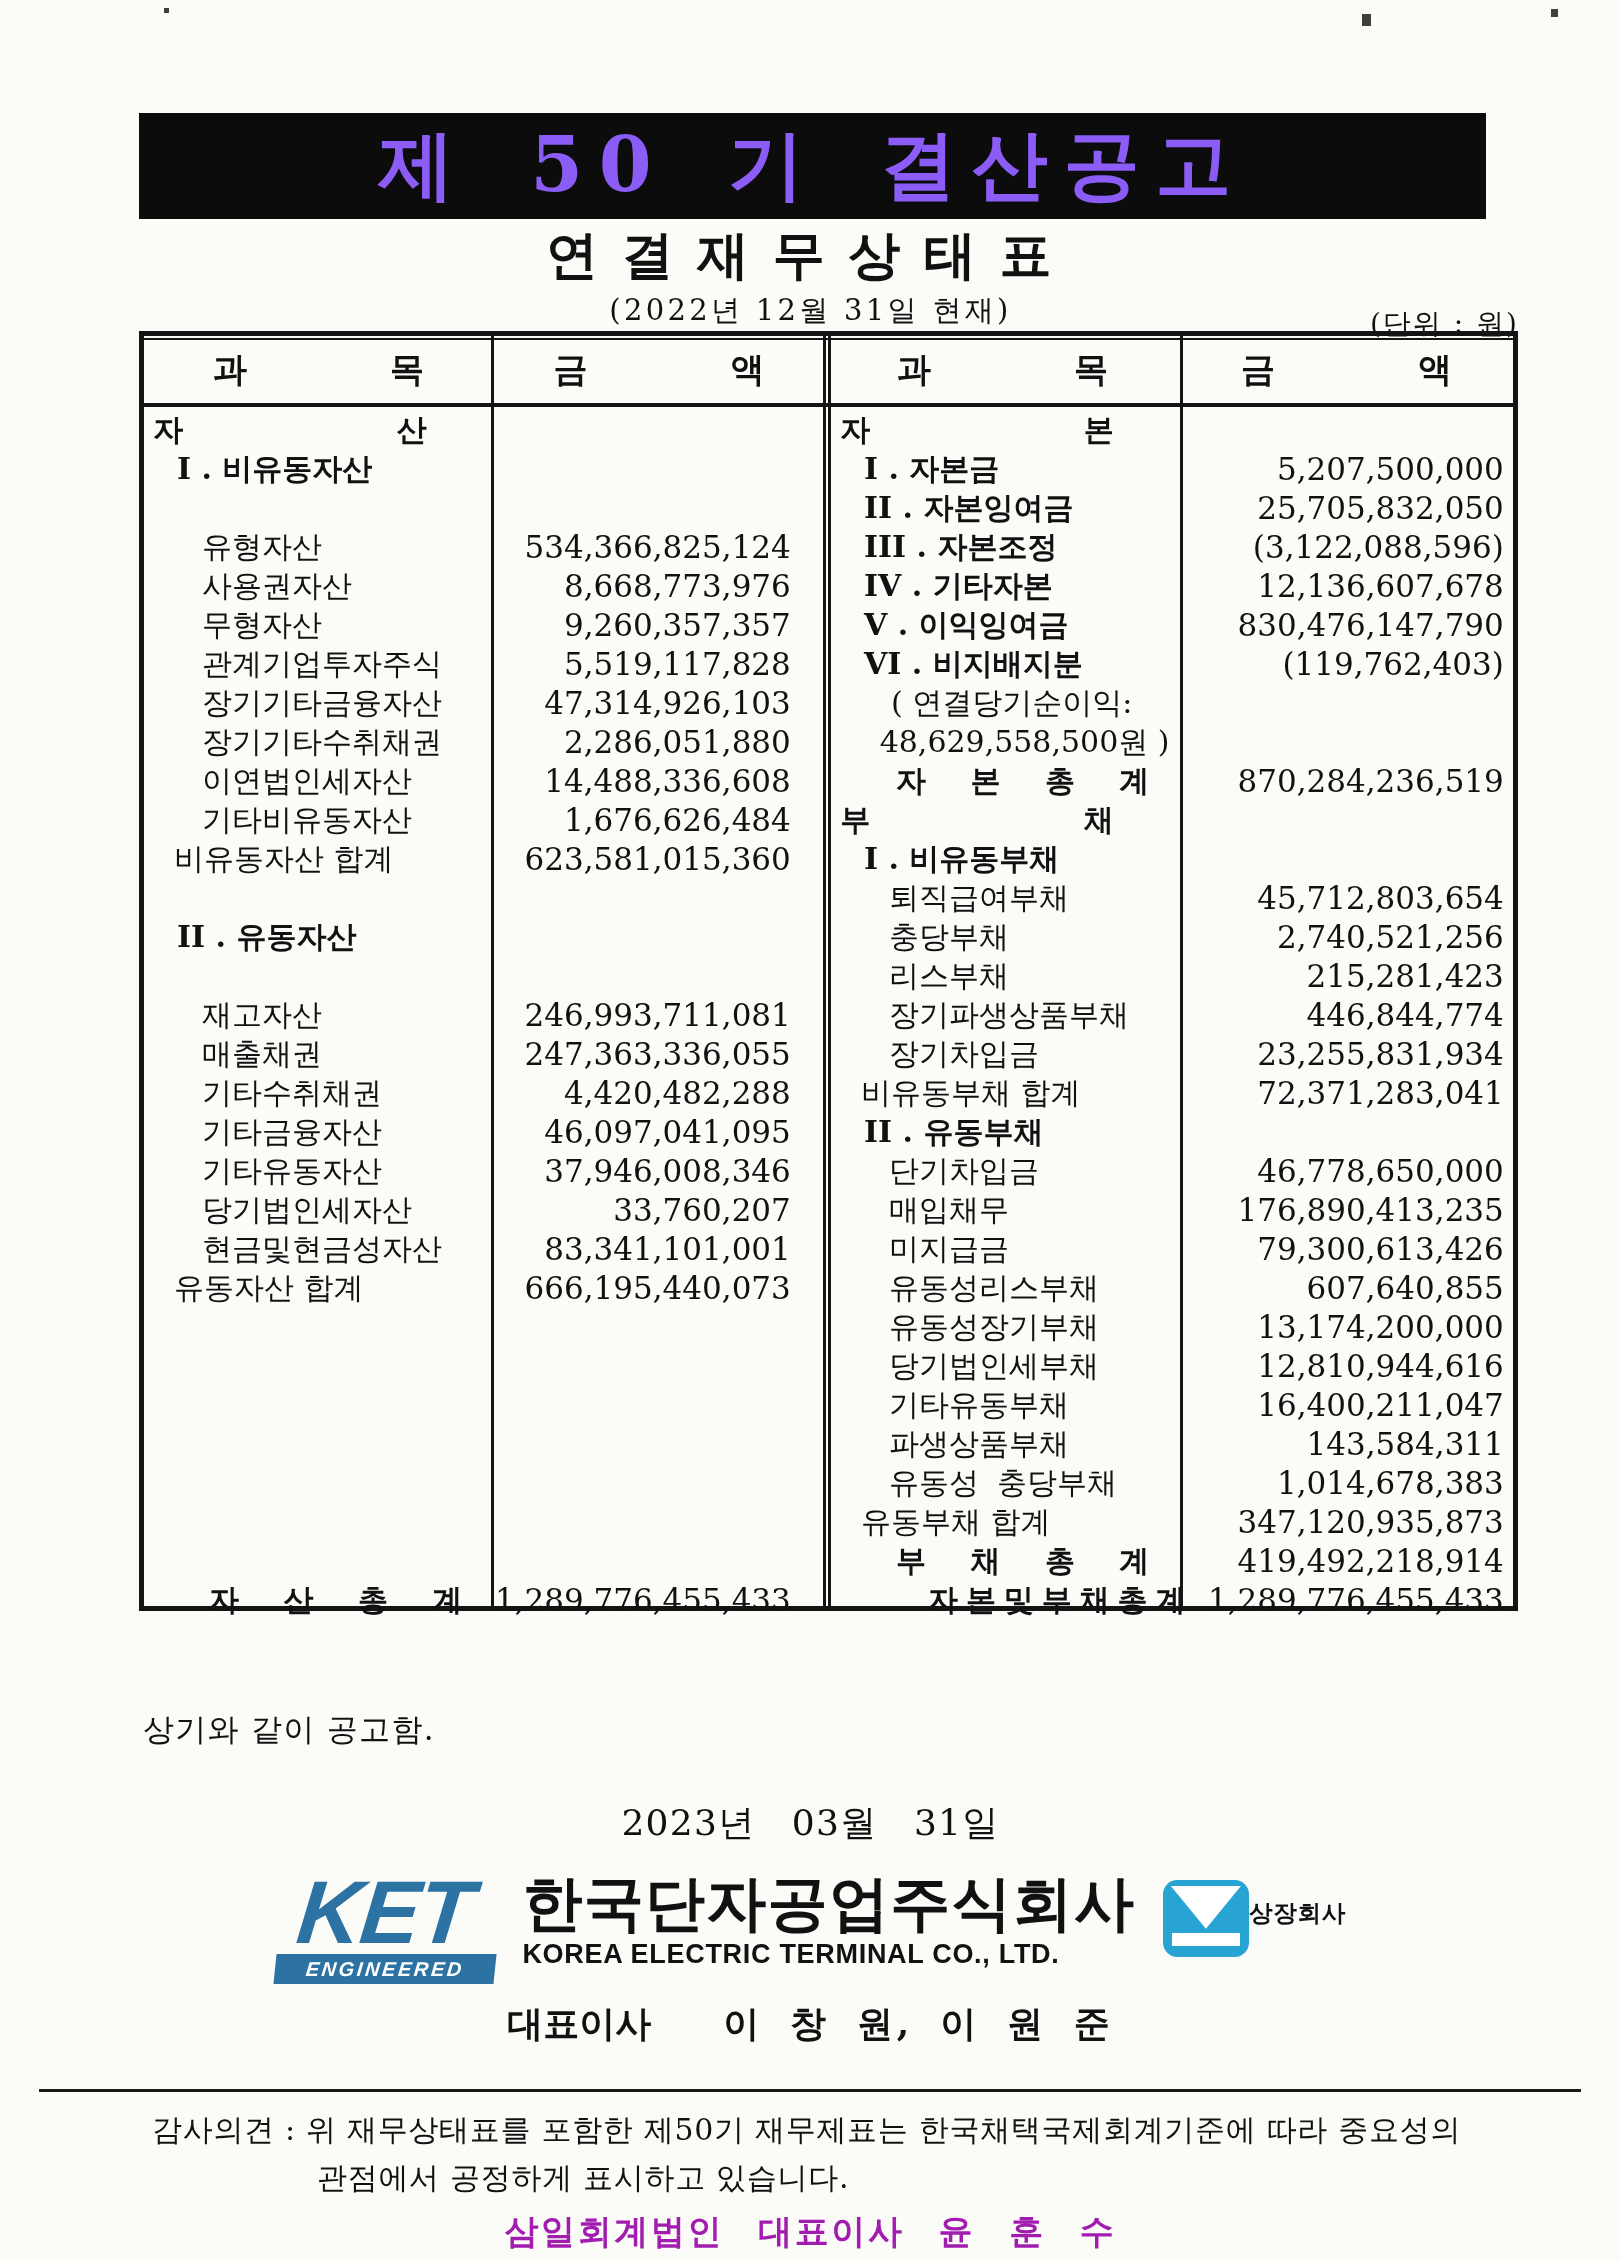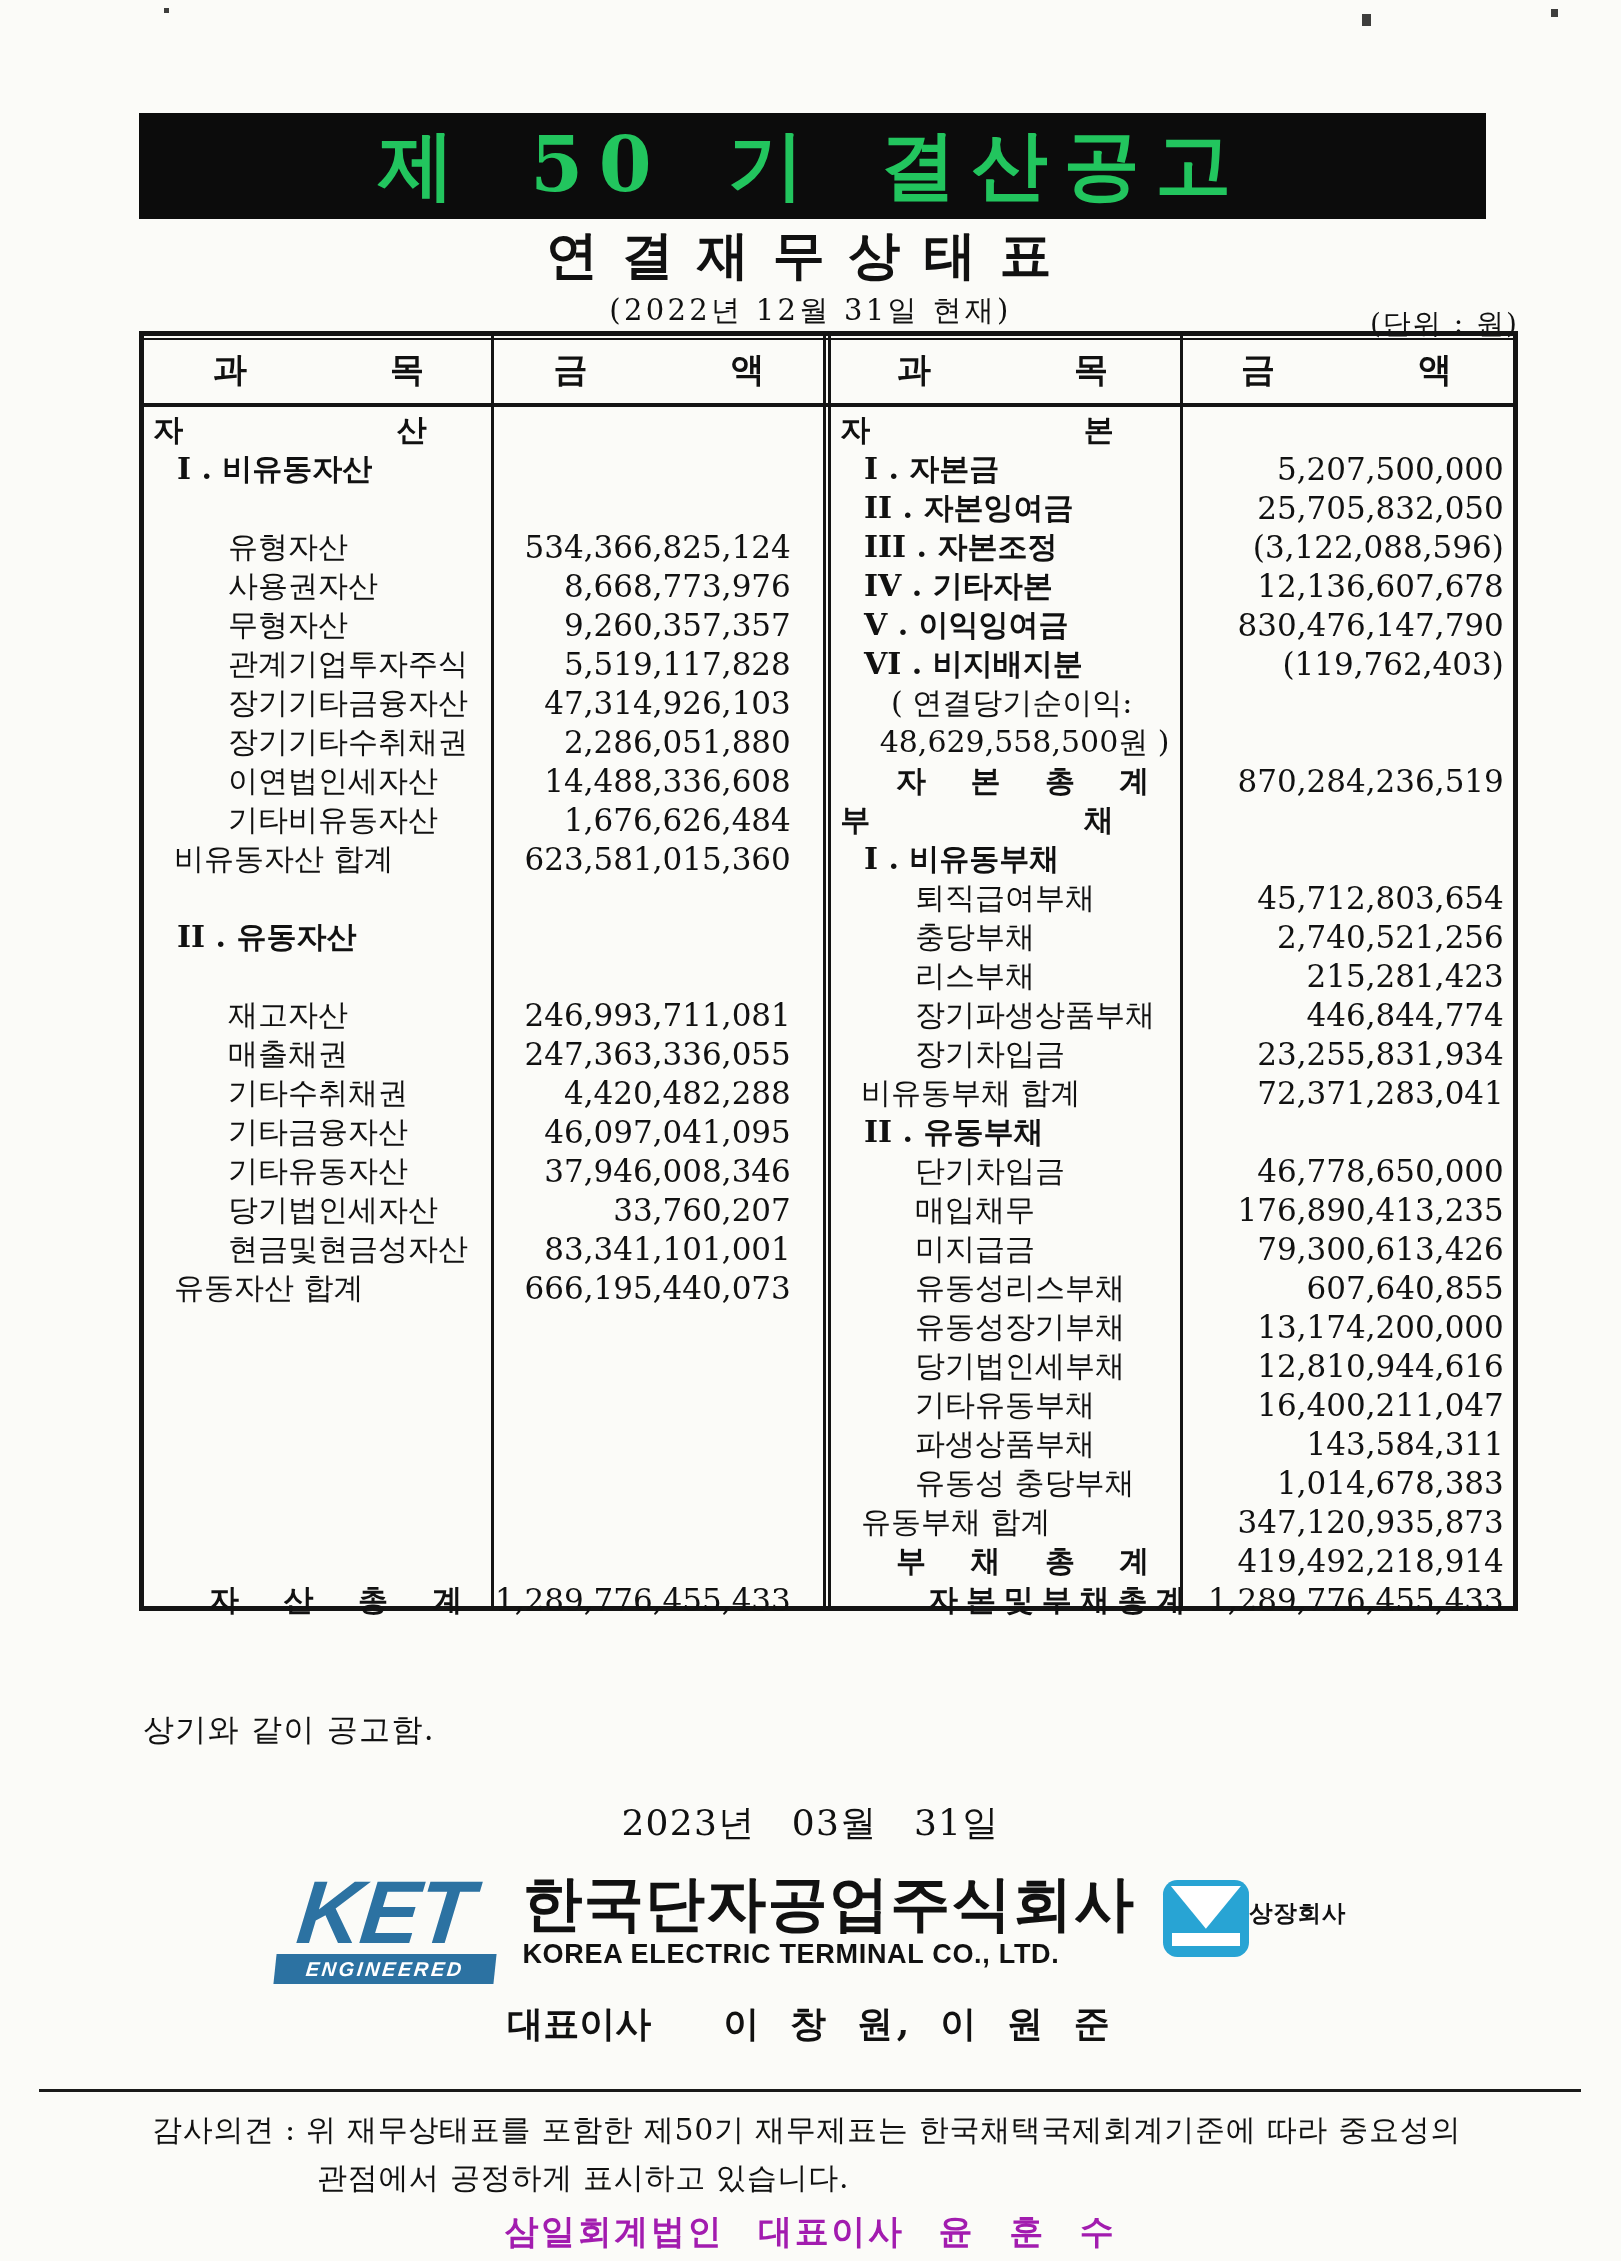--- a/index.html
+++ b/index.html
@@ -11,21 +11,21 @@
   }
   .abs{position:absolute;}
   .speck{position:absolute;background:#1c1c1c;opacity:.85;}
 
   
   .title-bar{
     left:139px;top:113px;width:1347px;height:106px;background:#0c0c0c;
     display:flex;align-items:center;justify-content:center;
   }
   .title-text{
-    color:#22c55e;font-size:76px;font-weight:700;
+    color:#8b5cf6;font-size:76px;font-weight:700;
     letter-spacing:15.7px;word-spacing:18.3px;white-space:nowrap;
   }
   .subtitle{
     top:221px;left:0;width:100%;text-align:center;
     font-size:52px;font-weight:700;letter-spacing:23.6px;white-space:nowrap;
   }
   .date-line{
     top:291px;left:0;width:100%;text-align:center;
     font-size:29px;letter-spacing:3.3px;
   }
@@ -51,21 +51,21 @@
   .tbody{position:absolute;top:71px;left:0;right:0;bottom:0;}
   .half{position:absolute;top:3.9px;bottom:0;}
   .half.left{left:0;width:656px;}
   .half.right{left:687px;right:0;}
   .row{height:39px;display:flex;align-items:center;}
   .cell{box-sizing:border-box;}
   .cell.item{width:349px;flex:none;font-size:30px;white-space:nowrap;}
   .cell.amt{flex:1;text-align:right;font-size:31px;padding-right:9.2px;white-space:nowrap;}
   .t-section{font-weight:700;padding-left:9.2px;word-spacing:203px;}
   .t-roman{font-weight:700;padding-left:33px;}
-  .t-detail{padding-left:84px;}
+  .t-detail{padding-left:58px;font-family:Liberation Mono, monospace;}
   .t-sum{padding-left:30px;}
   .t-total{font-weight:700;padding-left:65px;word-spacing:34px;}
   .t-grand{font-weight:700;padding-left:97px;letter-spacing:7.9px;}
   .t-note1{padding-left:60px;font-size:28px;}
   .t-note2{text-align:right;padding-right:10.5px;font-size:28px;}
   .t-empty{}
 
   
   .notice{left:143px;top:1709px;font-size:31px;letter-spacing:1.3px;}
   .pub-date{top:1799px;left:0;width:100%;text-align:center;font-size:36px;word-spacing:23.6px;letter-spacing:1.3px;}

